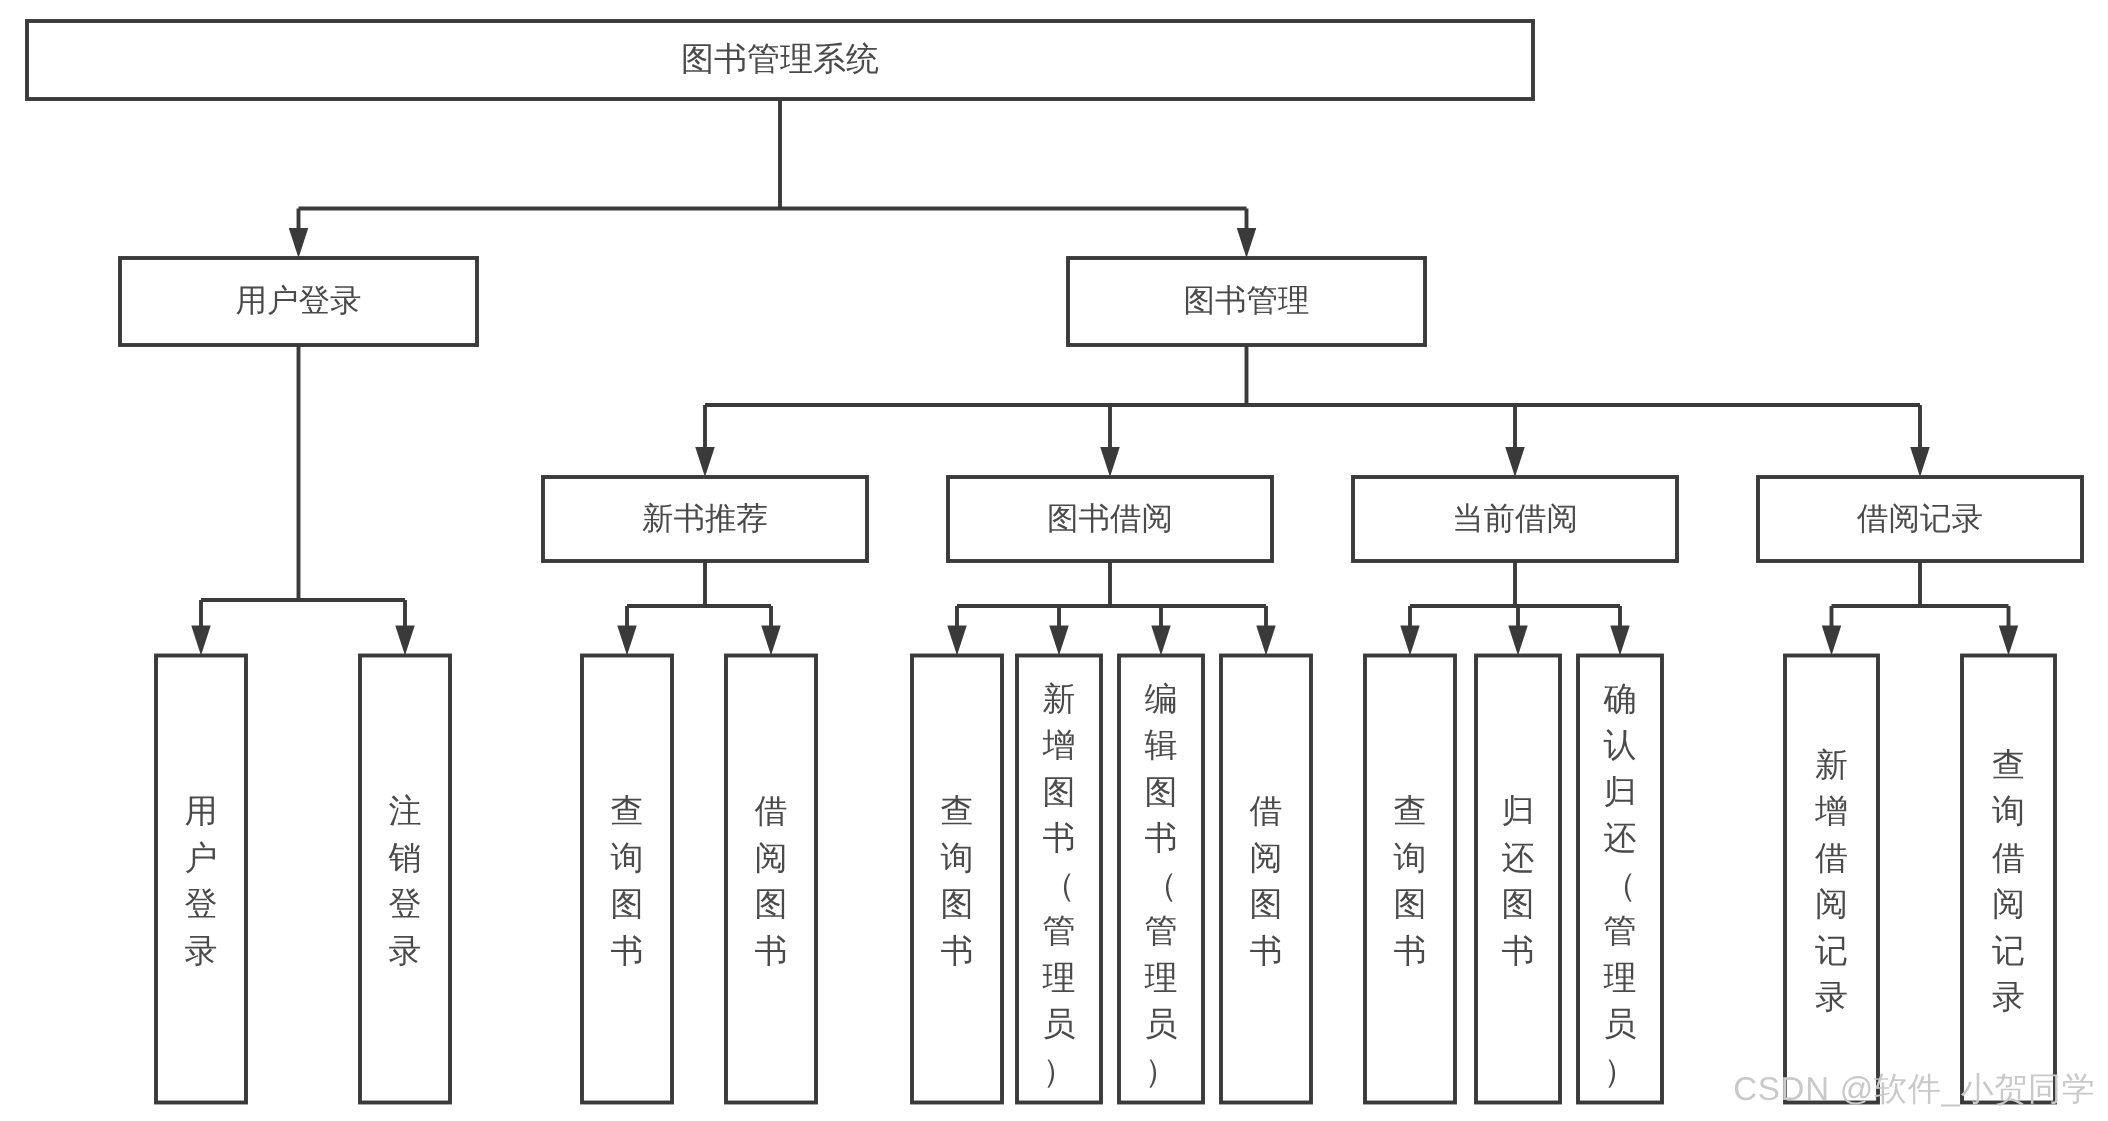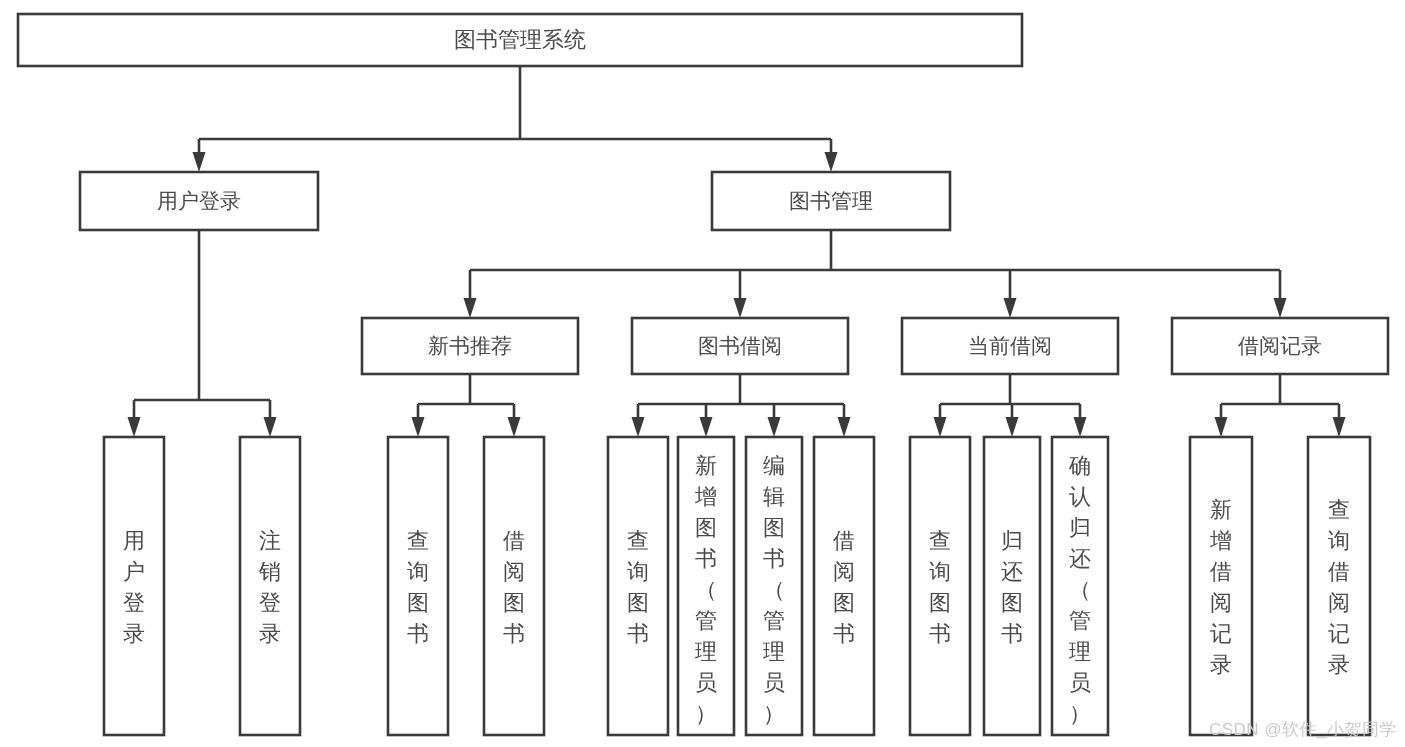--- a/index.html
+++ b/index.html
@@ -17,21 +17,21 @@
     font-family:"Liberation Sans","DejaVu Sans",sans-serif;
     fill:#4a4a4a;font-size:21px;
   }
   .box-label.horizontal{text-anchor:middle;dominant-baseline:middle;}
   .box-label.vertical{text-anchor:middle;font-size:22px;}
   .box-label.vertical tspan{text-anchor:middle;}
   .title-label{font-size:22px;}
   .watermark{
     position:absolute;right:8px;bottom:6px;
     font-family:"Liberation Sans","DejaVu Sans",sans-serif;
-    font-size:17px;color:#c9c9c9;white-space:nowrap;letter-spacing:0.5px;
+    font-size:22px;color:#c9c9c9;white-space:nowrap;letter-spacing:0.5px;
     pointer-events:none;
   }
 </style>
 </head>
 <body>
 
 <div id="diagram-root">
   <svg class="diagram" id="diagram-svg" viewBox="0 0 1405 747" xmlns="http://www.w3.org/2000/svg">
     <g id="connectors-layer">
         <g>

